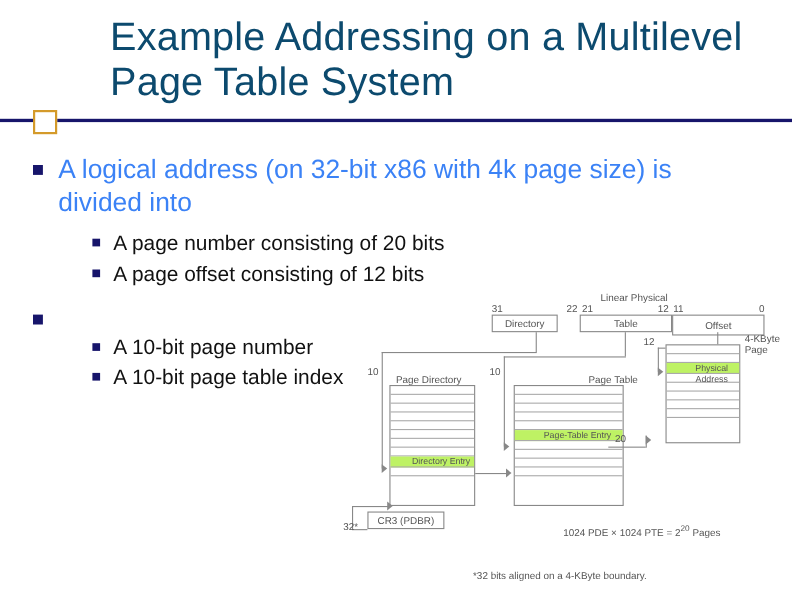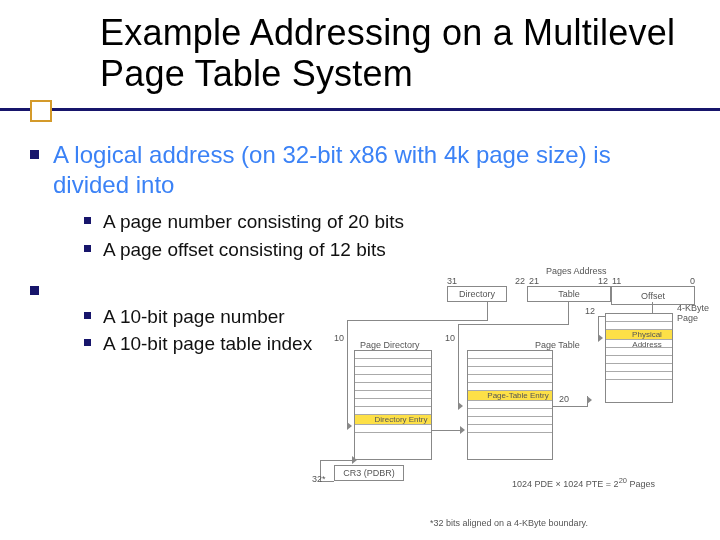--- a/index.html
+++ b/index.html
@@ -13,21 +13,21 @@
   }
   .title-wrap {
     position: absolute;
     top: 12px;
     left: 100px;
     width: 590px;
   }
   .title {
     font-size: 36px;
     line-height: 1.15;
-    color: #000000;
+    color: #0c4a6e;
     font-weight: 400;
     letter-spacing: 0.2px;
   }
   .title-underline {
     position: absolute;
     top: 108px;
     left: 0;
     width: 720px;
     height: 3px;
     background: #17156b;
@@ -109,21 +109,21 @@
     border-left: 5px solid #888;
     border-right: none;
   }
   .tbl {
     position: absolute;
     border: 1px solid #888;
     background: #fff;
   }
   .tbl .row { border-bottom: 1px solid #aaa; height: 8px; }
   .tbl .row:last-child { border-bottom: none; }
-  .tbl .sel { background: #fde047; text-align: center; font-size: 8px; line-height: 10px; height: 10px; padding-left: 16px; }
+  .tbl .sel { background: #bef264; text-align: center; font-size: 8px; line-height: 10px; height: 10px; padding-left: 16px; }
   .foot { position: absolute; bottom: 0; left: 0; width: 100%; text-align: center; font-size: 9px; color: #555; }
 </style>
 </head>
 <body>
 
 <div class="title-wrap">
   <h1 class="title">Example Addressing on a Multilevel Page Table System</h1>
 </div>
 <div class="title-underline"></div>
 <div class="accent-box"></div>
@@ -166,21 +166,21 @@
               <span class="sq"></span>
               <span class="lvl2-text narrow">A 10-bit page table index</span>
             </div>
           </li>
       </ul>
     </li>
   </ul>
 </div>
 
 <div class="diagram">
-  <span class="dg-label" style="top:-12px; left:244px;">Pages Address</span>
+  <span class="dg-label" style="top:-12px; left:244px;">Linear Physical</span>
 
   <span class="dg-label" style="top:-2px; left:145px;">31</span>
   <span class="dg-label" style="top:-2px; left:213px;">22</span>
   <span class="dg-label" style="top:-2px; left:227px;">21</span>
   <span class="dg-label" style="top:-2px; left:296px;">12</span>
   <span class="dg-label" style="top:-2px; left:310px;">11</span>
   <span class="dg-label" style="top:-2px; left:388px;">0</span>
 
   <div class="dg-box" style="top:8px; left:145px; width:60px; height:16px;">
       <span>Directory</span>
@@ -234,21 +234,21 @@
       <div class="row"></div>
     <div class="row sel">Directory Entry</div>
     <div class="row"></div>
       <div class="row"></div>
   </div>
   <span class="dg-label" style="top:62px; left:58px;">Page Directory</span>
 
   <div class="dg-line" style="top:152px; left:130px; width:30px; height:1px;"></div>
   <div class="dg-arrow right" style="top:148px; left:158px;"></div>
 
-  <div class="tbl" style="top:72px; left:165px; width:86px; height:110px;">
+  <div class="tbl" style="top:72px; left:165px; width:100px; height:110px;">
     <div class="row"></div>
       <div class="row"></div>
       <div class="row"></div>
       <div class="row"></div>
       <div class="row"></div>
     <div class="row sel">Page-Table Entry</div>
     <div class="row"></div>
       <div class="row"></div>
       <div class="row"></div>
       <div class="row"></div>

